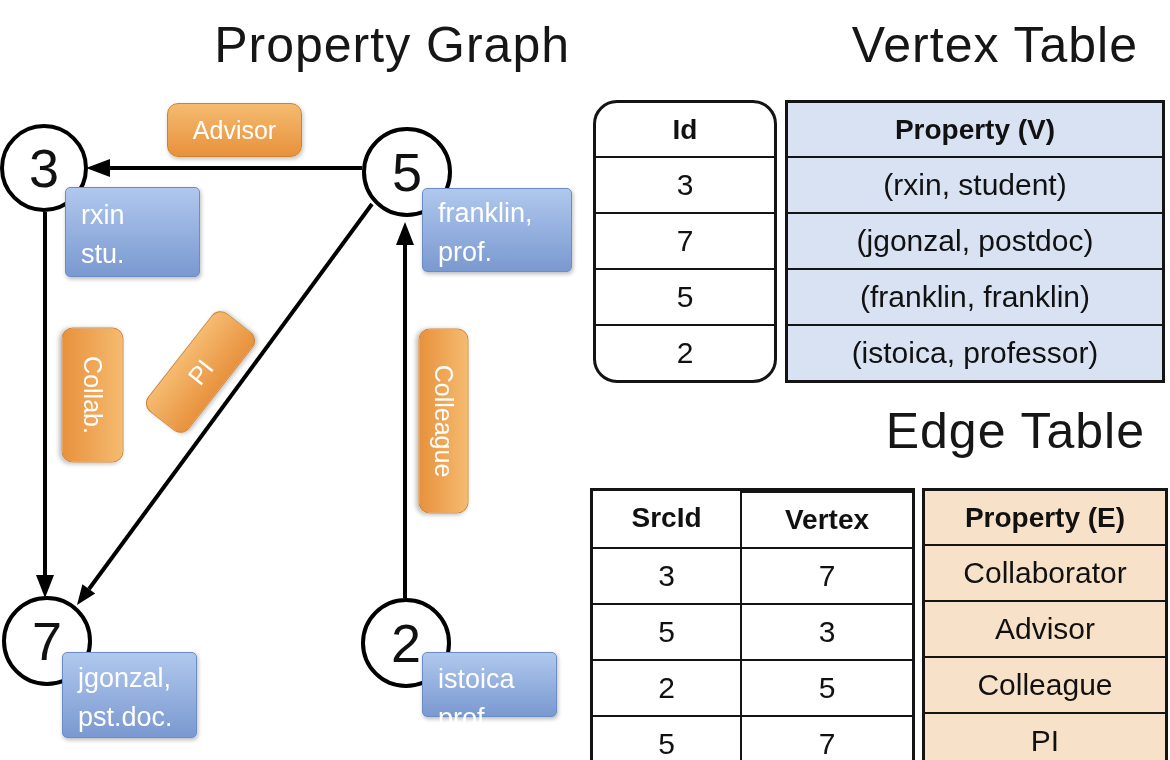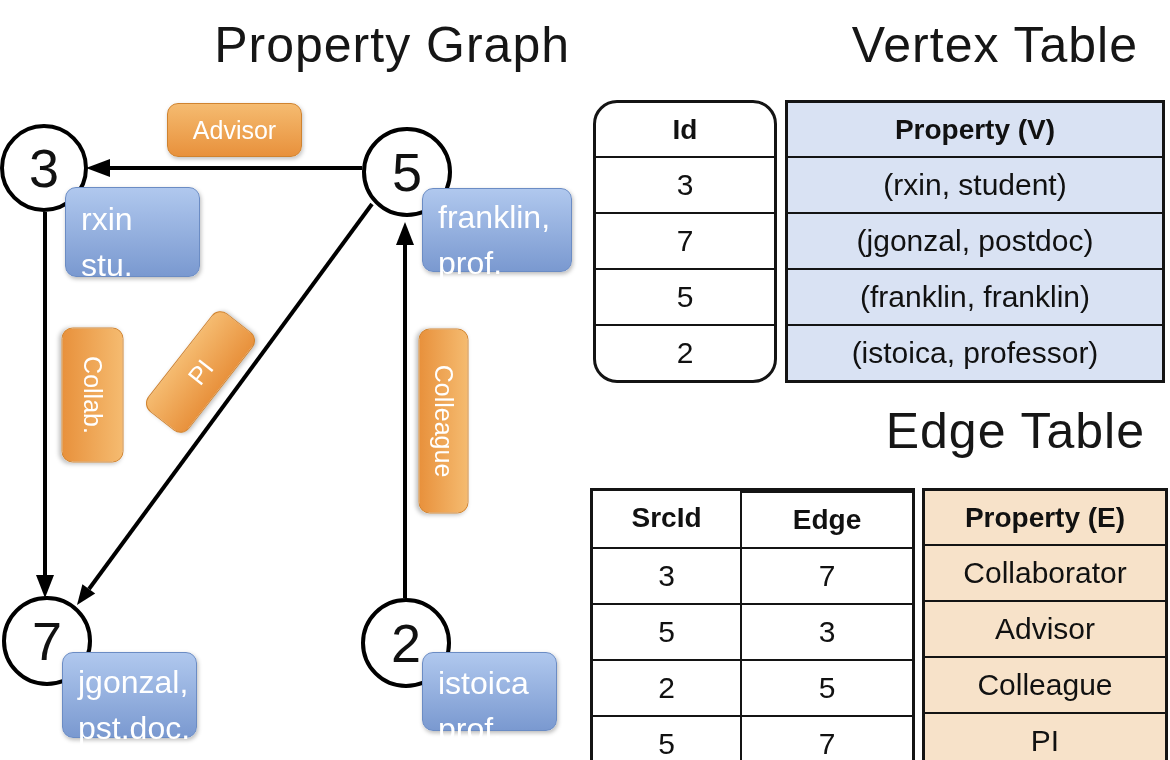--- a/index.html
+++ b/index.html
@@ -11,23 +11,23 @@
   .big-title{font-size:50px;font-weight:400;letter-spacing:1px;color:#161616;
              text-align:right;white-space:nowrap;}
 
   
   .node-circle{border:4px solid #000;border-radius:50%;background:#fff;
                display:flex;align-items:center;justify-content:center;z-index:3;}
   .node-id{font-size:54px;font-weight:300;color:#111;line-height:1;}
 
   
   .vbox{background:linear-gradient(180deg,#b0c8ee 0%,#7a99d0 100%);
-        border:1px solid #6b8cc4;border-radius:11px;z-index:5;
+        border:1px solid #6b8cc4;border-radius:5px;z-index:5;
         box-shadow:1px 2px 4px rgba(0,0,0,.28);
-        color:#fff;font-size:32px;line-height:1.45;padding:8px 0 0 15px;}
+        color:#fff;font-size:27px;line-height:1.45;padding:8px 0 0 15px;}
   .vbox div{white-space:nowrap;}
 
   
   .ebox{background:linear-gradient(180deg,#f5bb70 0%,#e8913c 100%);
         border:1px solid #d0832f;border-radius:11px;z-index:4;
         box-shadow:1px 2px 4px rgba(0,0,0,.25);
         display:flex;align-items:center;justify-content:center;
         color:#fff;font-size:25px;white-space:nowrap;}
 
   
@@ -84,21 +84,21 @@
   <div>stu.</div>
 </div>
 <div class="abs vbox" style="left:422px;top:188px;width:150px;height:84px;padding-top:5px;">
   <div>franklin,</div>
   <div>prof.</div>
 </div>
 <div class="abs vbox" style="left:62px;top:652px;width:135px;height:86px;padding-top:6px;">
   <div>jgonzal,</div>
   <div>pst.doc.</div>
 </div>
-<div class="abs vbox" style="left:422px;top:652px;width:135px;height:79px;padding-top:7px;">
+<div class="abs vbox" style="left:422px;top:652px;width:135px;height:65px;padding-top:7px;">
   <div>istoica</div>
   <div>prof.</div>
 </div>
 
 <div class="abs ebox" style="left:167px;top:103px;width:135px;height:54px;">Advisor</div>
 <div class="abs ebox" style="left:25px;top:364px;width:135px;height:62px;transform:rotate(90deg);">Collab.</div>
 <div class="abs ebox" style="left:138px;top:346px;width:125px;height:52px;transform:rotate(-52deg);">PI</div>
 <div class="abs ebox" style="left:351px;top:396px;width:185px;height:50px;transform:rotate(90deg);">Colleague</div>
 
 <div class="abs big-title" style="left:593px;top:16px;width:545px;">Vertex Table</div>
@@ -116,21 +116,21 @@
   <div class="tcell">(rxin, student)</div>
   <div class="tcell">(jgonzal, postdoc)</div>
   <div class="tcell">(franklin, franklin)</div>
   <div class="tcell">(istoica, professor)</div>
 </div>
 
 <div class="abs big-title" style="left:590px;top:402px;width:555px;">Edge Table</div>
 
 <div class="abs col-table two-col" style="left:590px;top:488px;width:325px;">
   <div class="tcell thead">SrcId</div>
-  <div class="tcell thead rightcol">Edge</div>
+  <div class="tcell thead rightcol">Vertex</div>
   <div class="tcell">3</div>
   <div class="tcell rightcol">7</div>
   <div class="tcell">5</div>
   <div class="tcell rightcol">3</div>
   <div class="tcell">2</div>
   <div class="tcell rightcol">5</div>
   <div class="tcell">5</div>
   <div class="tcell rightcol">7</div>
 </div>
 

